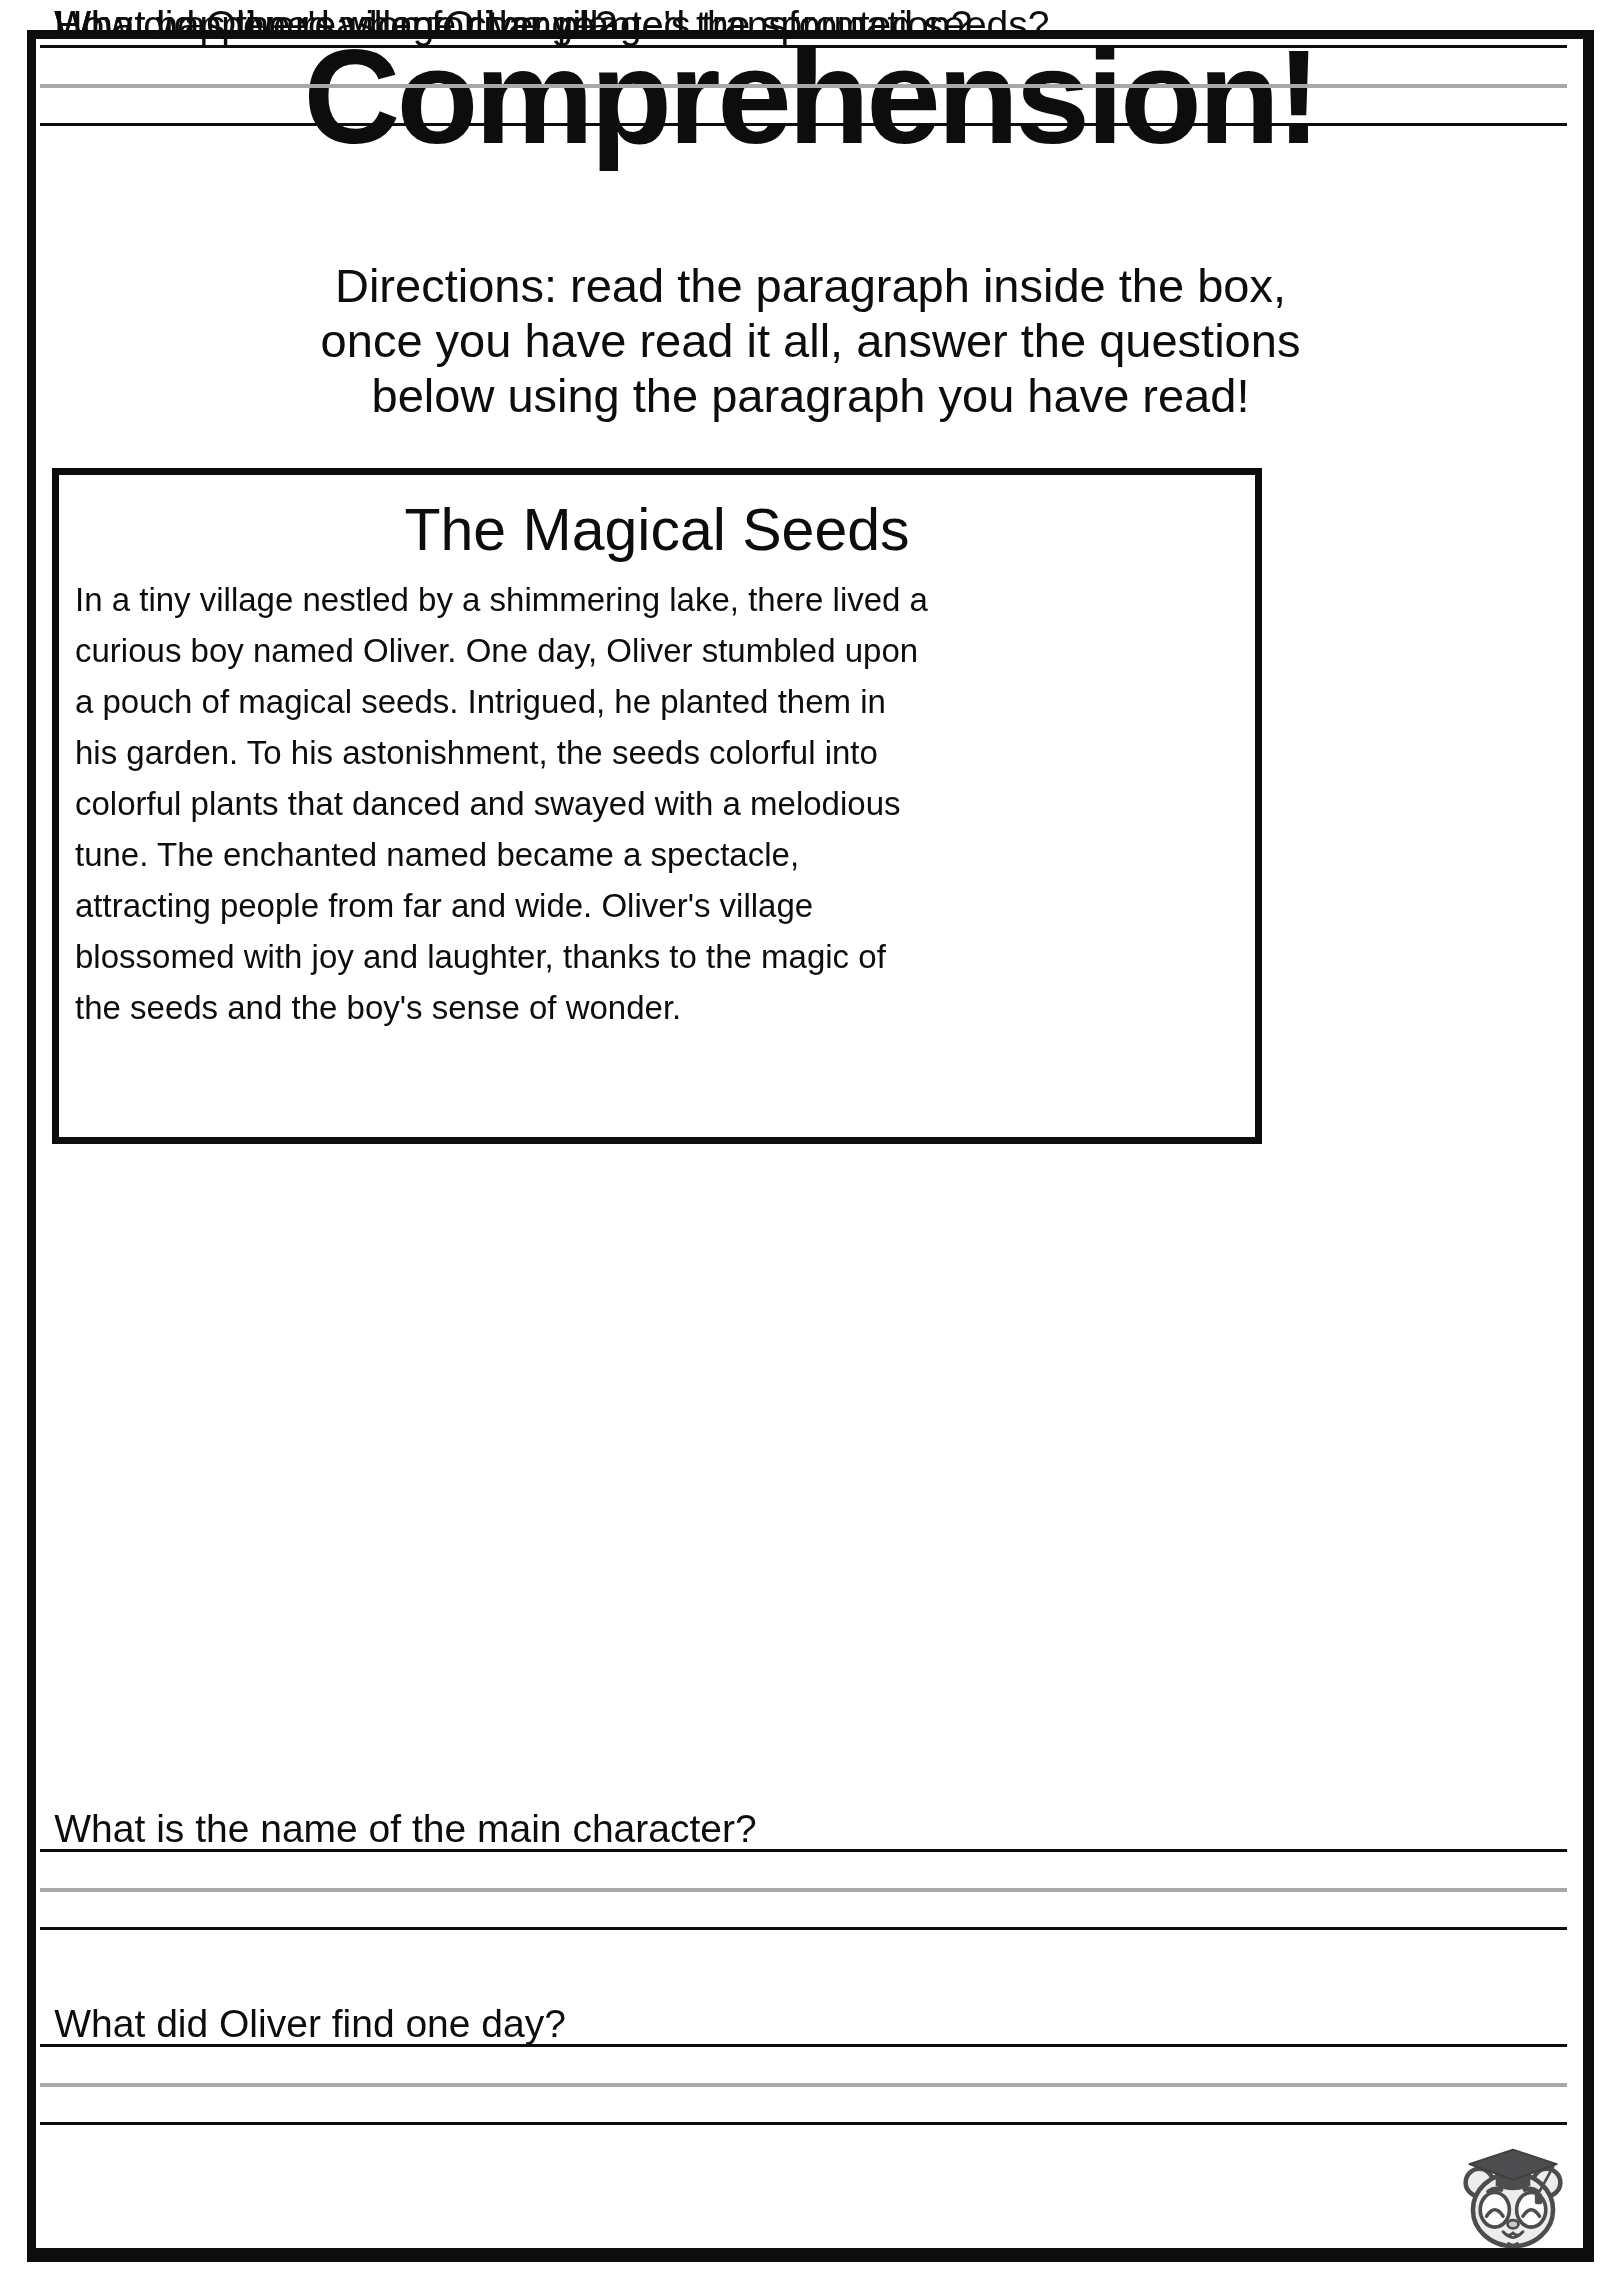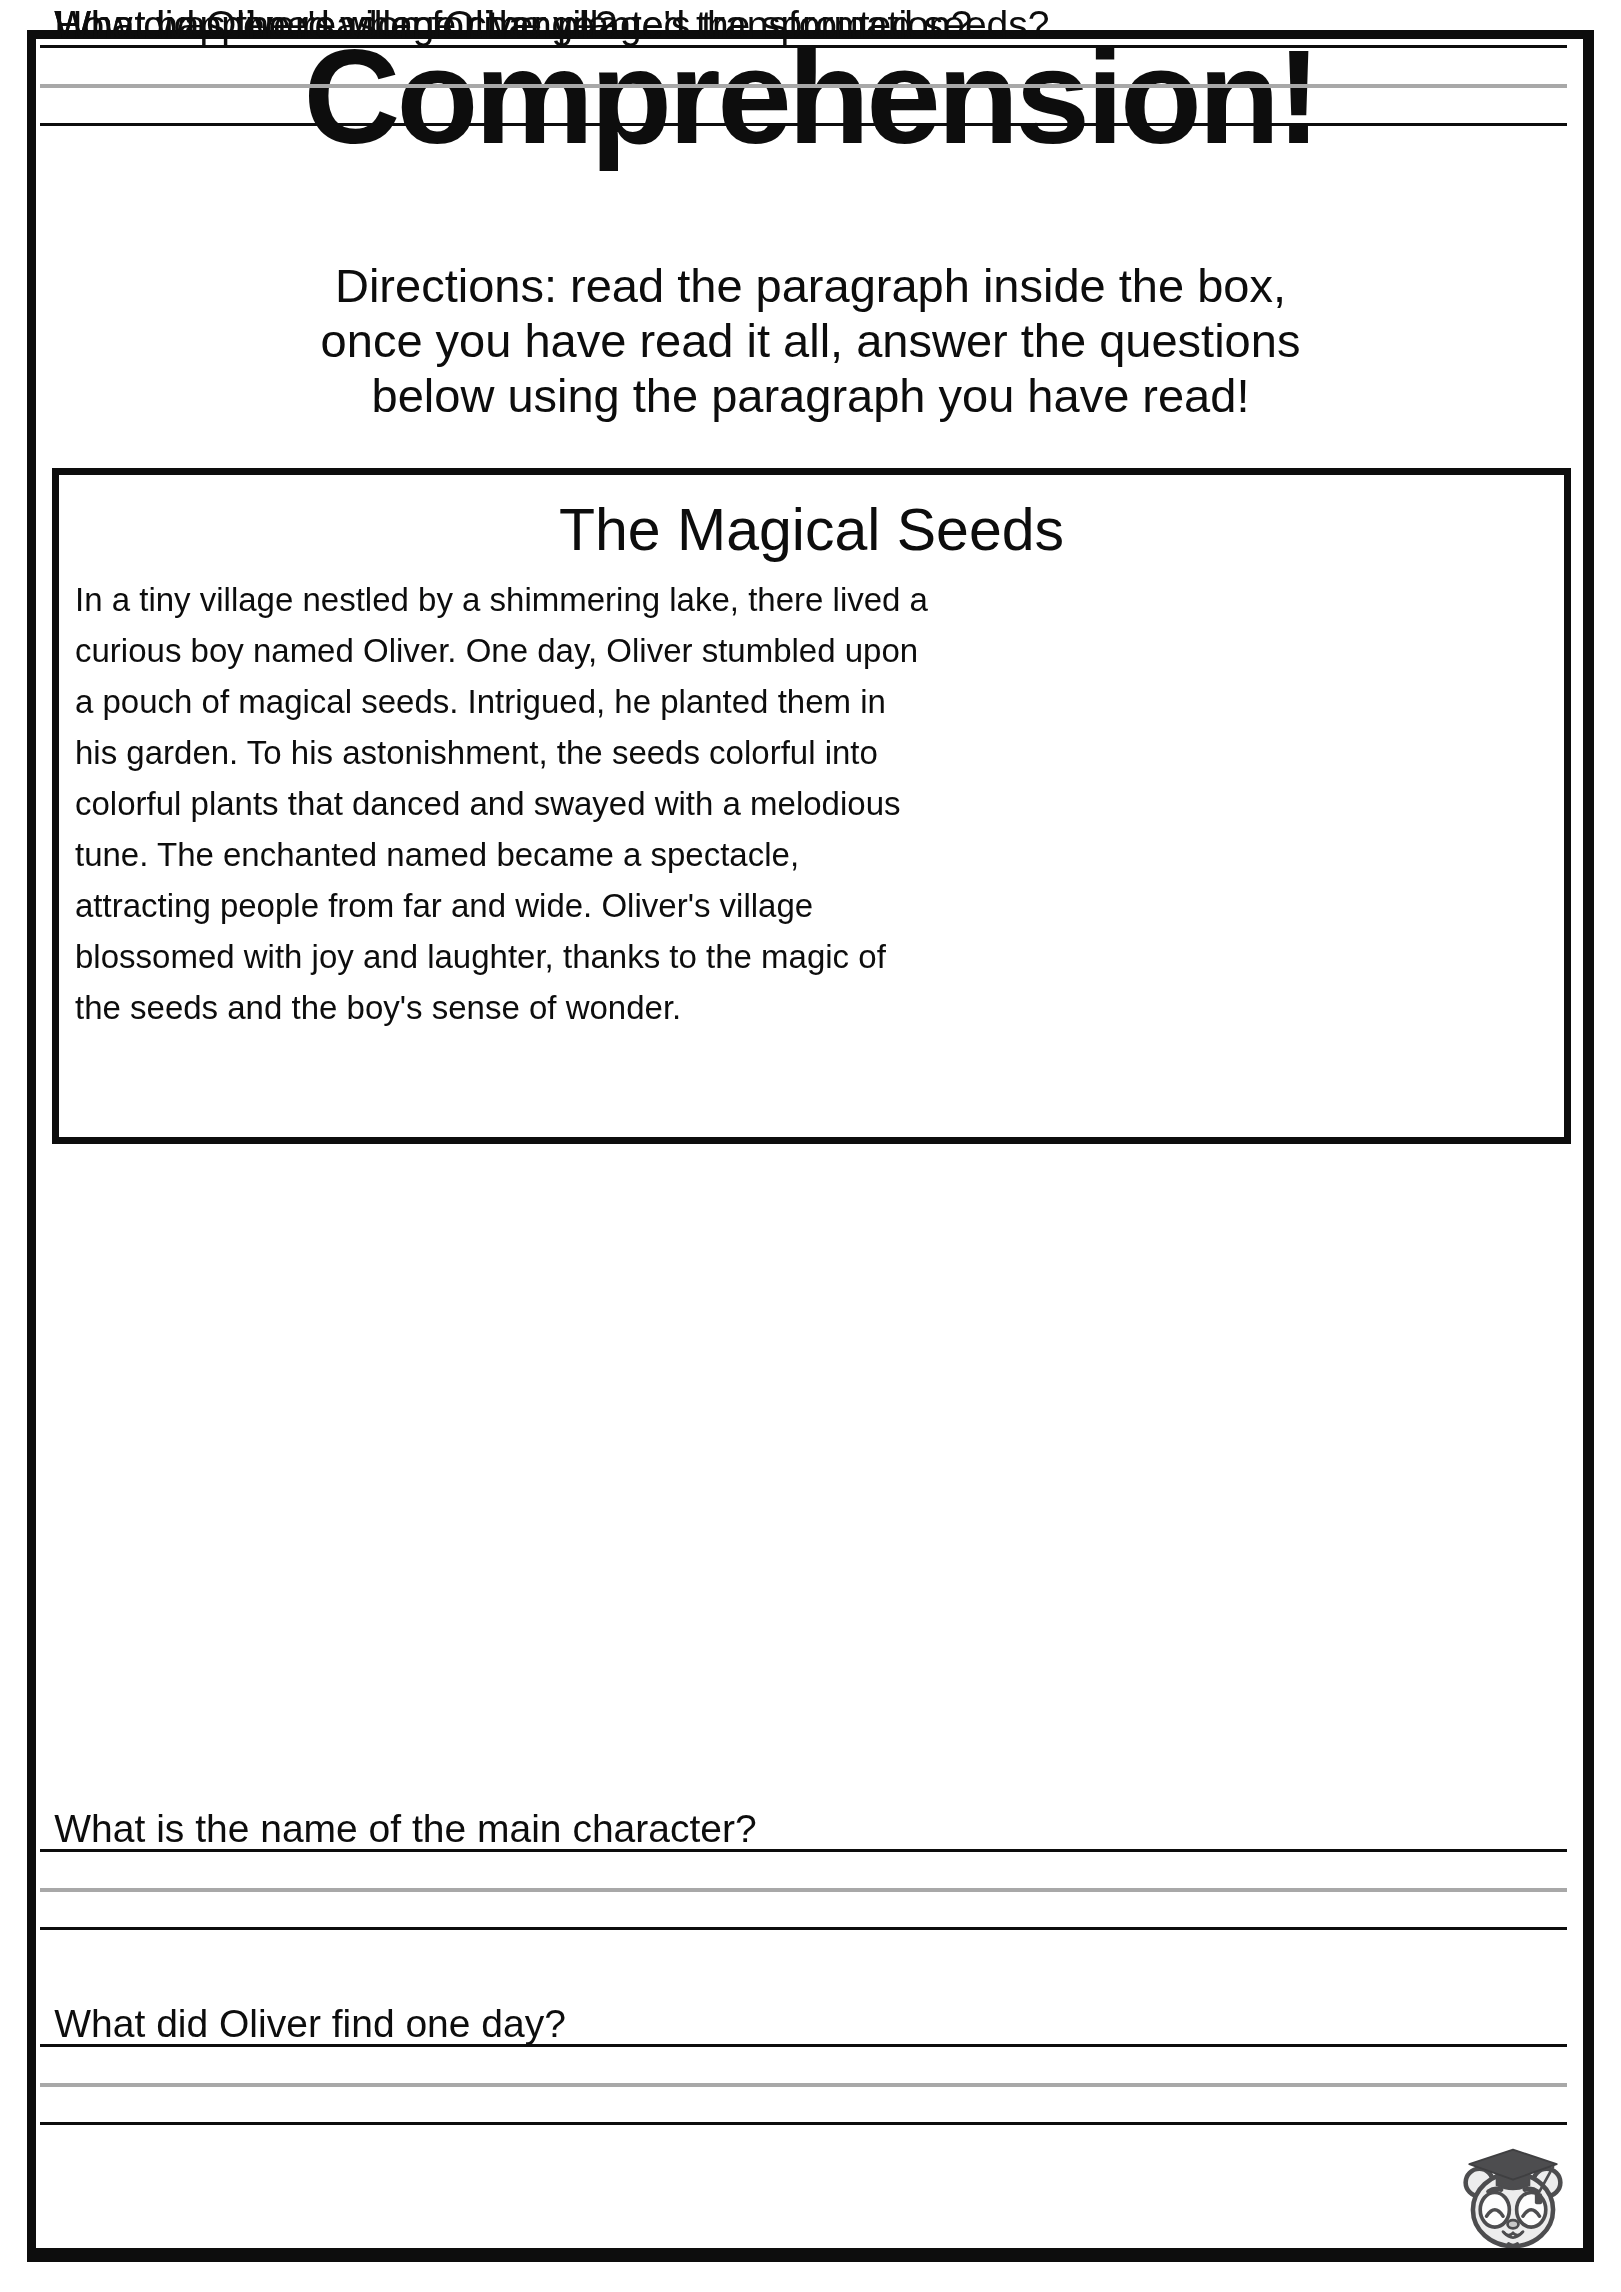--- a/index.html
+++ b/index.html
@@ -47,21 +47,21 @@
     width: 100%;
     text-align: center;
     font-size: 47px;
     line-height: 55px;
     font-weight: 400;
   }
   .passage-box {
     position: absolute;
     left: 52px;
     top: 468px;
-    width: 1519px;
+    width: 1210px;
     height: 676px;
     box-sizing: border-box;
     border: 7.2px solid #0d0d0d;
     background: #ffffff;
     padding: 19.7px 16px 0 16px;
   }
   .passage-title {
     text-align: center;
     font-size: 59px;
     line-height: 70px;

